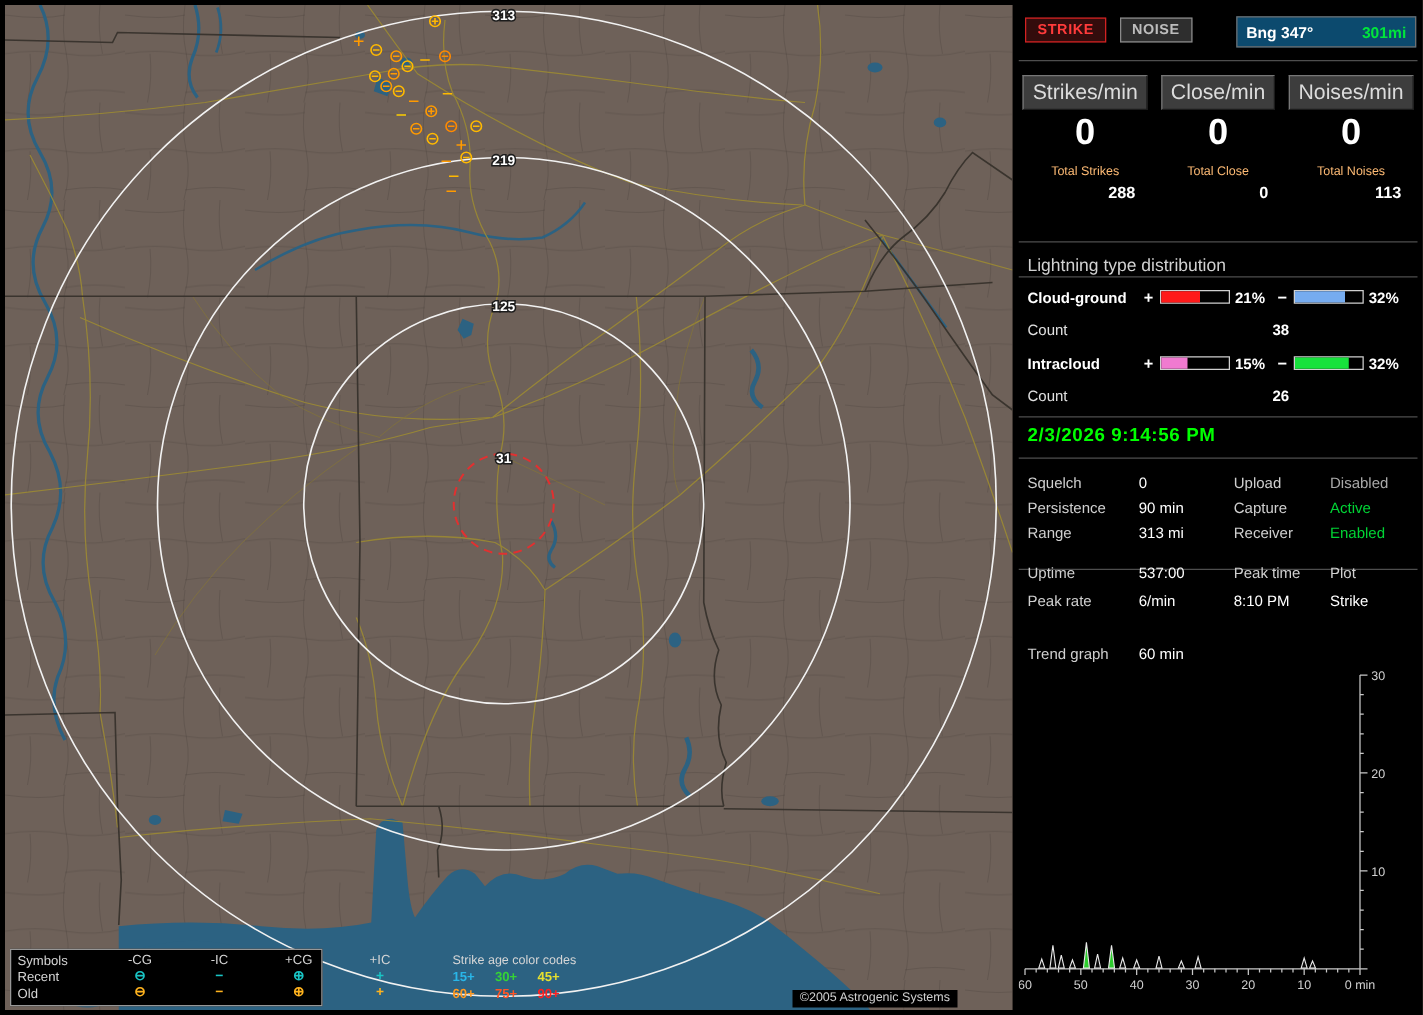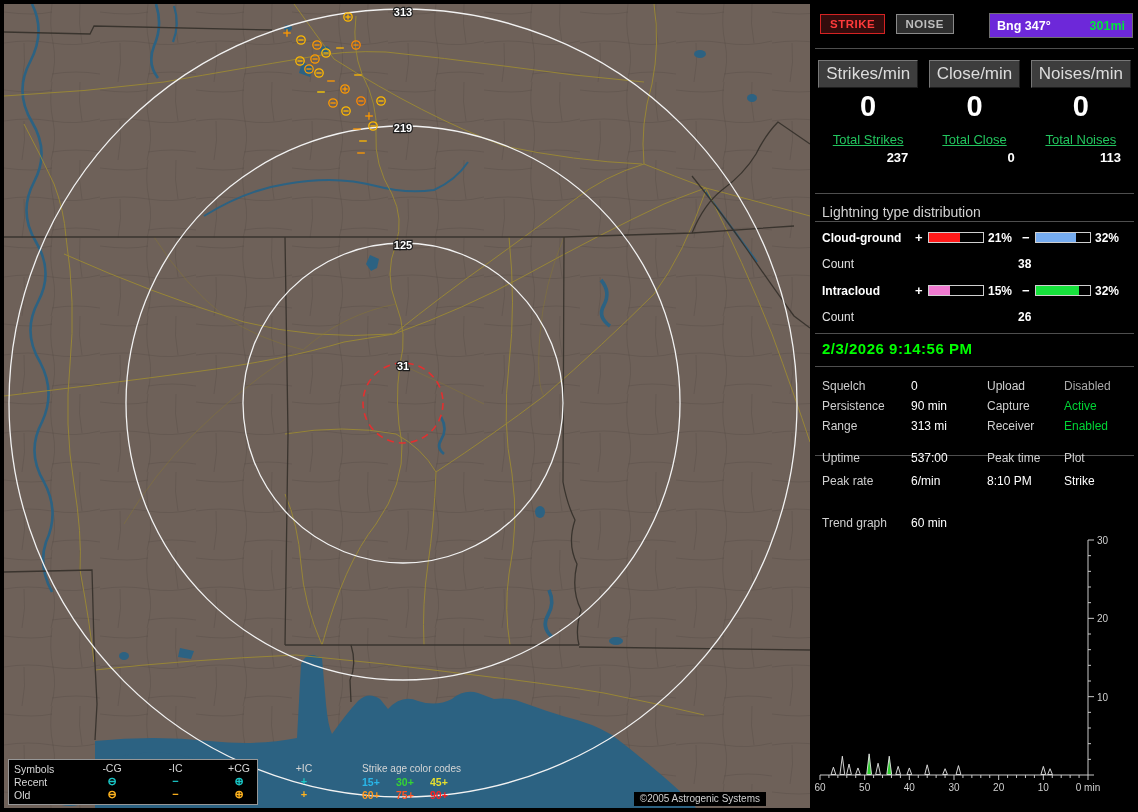--- a/index.html
+++ b/index.html
@@ -13,28 +13,28 @@
   .lg-ages{display:grid;grid-template-columns:34px 34px 1fr;padding-left:6px;font-weight:bold;}
   .lg-agehead{padding-left:6px;font-size:10px;font-weight:normal;}
   .copyright{position:absolute;right:44px;bottom:2px;background:#000;color:#d0d0d0;font-size:10px;padding:1px 6px 2px;}
   
   .side-panel{position:absolute;left:815px;top:4px;width:319px;height:804px;background:#000;font-size:12px;}
   .sep{position:absolute;left:0;width:100%;height:0;border-top:1px solid #4e4e4e;}
   .topbar{position:absolute;top:10px;left:5px;right:1px;height:26px;}
   .mode-btn{display:inline-block;padding:3px 9px;font-size:11.5px;font-weight:bold;letter-spacing:.5px;font-family:inherit;}
   .strike-btn{background:#330c0c;border:1px solid #d42222;color:#ff3b3b;}
   .noise-btn{background:#2e2e2e;border:1px solid #8a8a8a;color:#bdbdbd;margin-left:7px;}
-  .bng-box{position:absolute;right:0;top:-1px;width:144px;height:25px;background:#6d28d9;border:1px solid #6f6f6f;display:flex;align-items:center;justify-content:space-between;padding:0 7px;}
+  .bng-box{position:absolute;right:0;top:-1px;width:144px;height:25px;background:#0c4a6e;border:1px solid #6f6f6f;display:flex;align-items:center;justify-content:space-between;padding:0 7px;}
   .bng-label{color:#fff;font-weight:bold;font-size:12.5px;}
   .bng-dist{color:#00e53c;font-weight:bold;font-size:12.5px;}
   .counters{position:absolute;top:56px;left:0;right:0;display:grid;grid-template-columns:1fr 1fr 1fr;}
   .counter-col{text-align:center;}
   .counter-btn{display:inline-block;background:#3d3d3d;border:1px solid;border-color:#777 #1c1c1c #1c1c1c #777;color:#dcdcdc;font-size:17px;padding:3px 7px;font-family:inherit;}
   .counter-zero{color:#fff;font-size:29px;font-weight:bold;margin-top:3px;line-height:30px;}
-  .counter-total-label{color:#22c55e;font-size:13px;margin-top:11px;text-decoration:underline;}
+  .counter-total-label{color:#fdba74;font-size:10px;margin-top:11px;}
   .counter-total-value{color:#fff;font-size:13px;font-weight:bold;margin-top:3px;text-align:right;padding-right:13px;}
   .dist-title{position:absolute;top:200px;left:7px;font-size:14px;color:#d2d2d2;}
   .dist{position:absolute;top:221px;left:7px;right:3px;}
   .dist-row{display:grid;grid-template-columns:93px 13px 57px 37px 13px 57px 1fr;align-items:center;height:25px;}
   .dist-row.counts{height:28px;gap:45px;}
   .d-label{color:#fff;font-weight:bold;font-size:12px;}
   .d-count-label{color:#e0e0e0;font-size:12px;}
   .sign{color:#fff;font-weight:bold;font-size:13px;}
   .bar{position:relative;width:56px;height:11px;border:1px solid #cfcfcf;background:#000;display:inline-block;}
   .bar-fill{position:absolute;left:0;top:0;height:100%;}
@@ -287,21 +287,21 @@
       <span class="bng-dist">301mi</span>
     </div>
   </div>
   <div class="sep" style="top:44px"></div>
 
   <div class="counters">
     <div class="counter-col">
       <button class="counter-btn">Strikes/min</button>
       <div class="counter-zero">0</div>
       <div class="counter-total-label">Total Strikes</div>
-      <div class="counter-total-value">237</div>
+      <div class="counter-total-value">288</div>
     </div>
     <div class="counter-col">
       <button class="counter-btn">Close/min</button>
       <div class="counter-zero">0</div>
       <div class="counter-total-label">Total Close</div>
       <div class="counter-total-value">0</div>
     </div>
     <div class="counter-col">
       <button class="counter-btn">Noises/min</button>
       <div class="counter-zero">0</div>

